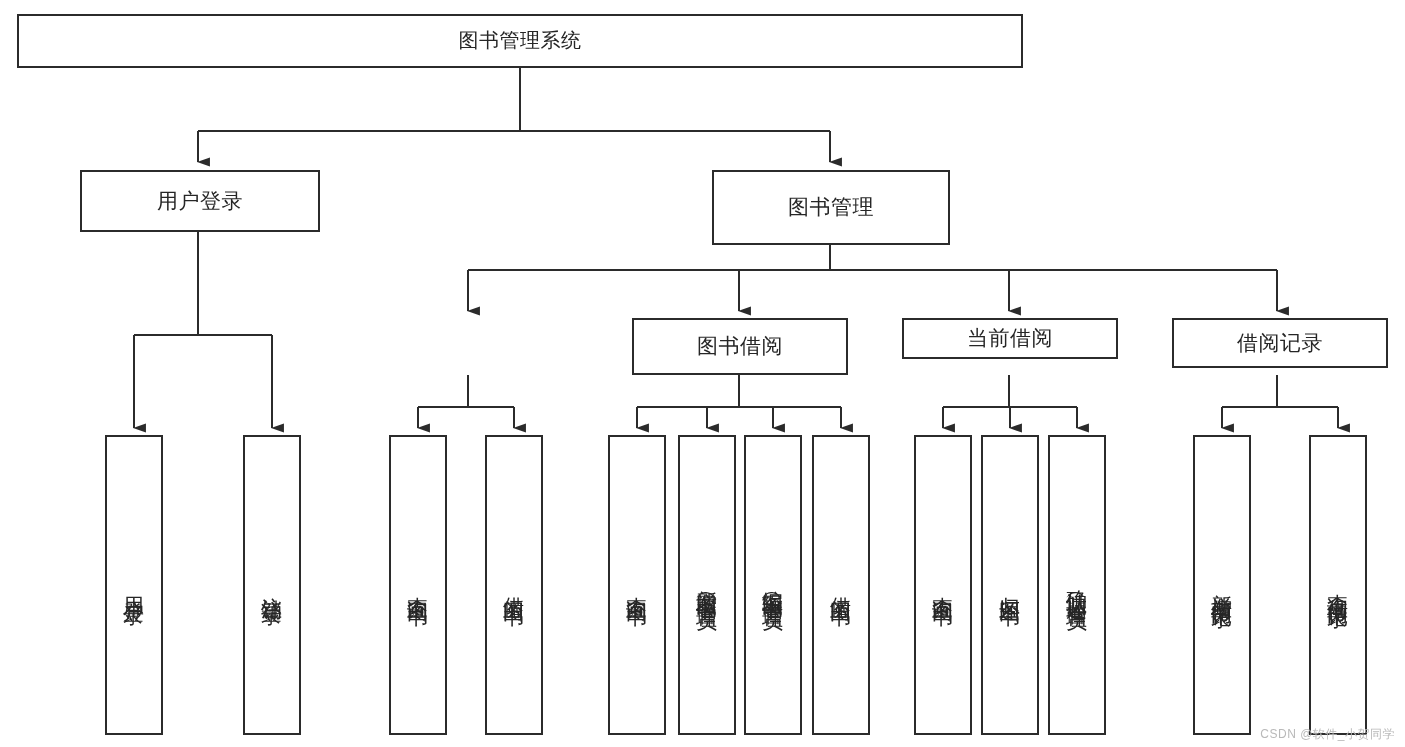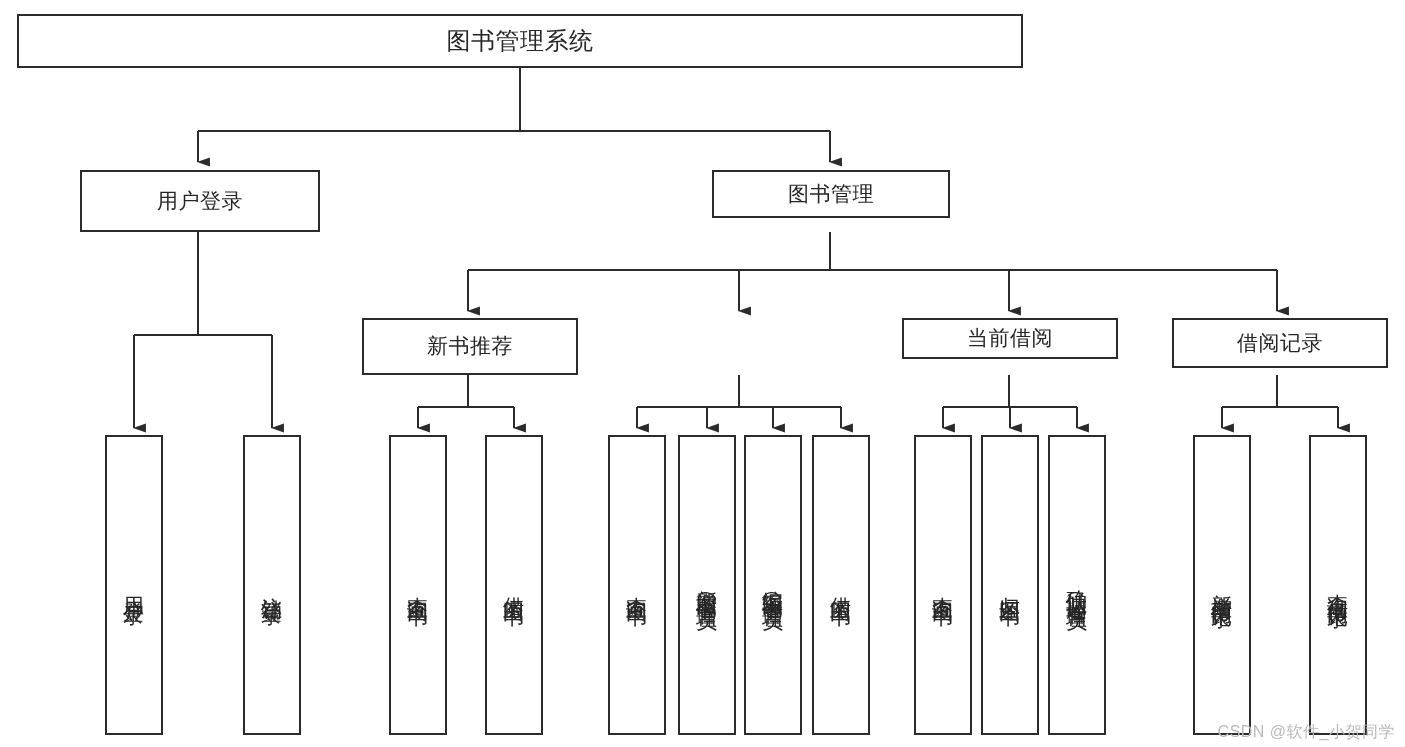--- a/index.html
+++ b/index.html
@@ -24,40 +24,40 @@
   }
   .node .lbl{
     display:block;
     text-align:center;
     line-height:1.18;
     letter-spacing:0.5px;
     white-space:pre;
   }
   
   .h-node .lbl{ font-size:21px; }
-  .node.root .lbl{ font-size:24px; }
+  .node.root .lbl{ font-size:20px; }
 
   
   .leaf{
     border-width:2.4px;
   }
   .leaf .lbl{
     writing-mode:vertical-rl;
     text-orientation:upright;
     font-size:21px;
     letter-spacing:3px;
     line-height:1;
     padding-top:2px;
   }
 
   .watermark{
     position:absolute;
     right:10px;
     bottom:4px;
-    font-size:16px;
+    font-size:12px;
     color:#b9b9b9;
     letter-spacing:0.5px;
     z-index:5;
     white-space:nowrap;
   }
 </style>
 </head>
 <body>
 
 <div id="canvas">
@@ -113,26 +113,26 @@
     </g>
   </svg>
 
   <div class="node root h-node" style="left:17px;top:14px;width:1006px;height:54px;">
     <span class="lbl">图书管理系统</span>
   </div>
 
   <div class="node h-node" style="left:80px;top:170px;width:240px;height:62px;">
     <span class="lbl">用户登录</span>
   </div>
-  <div class="node h-node" style="left:712px;top:170px;width:238px;height:48px;">
+  <div class="node h-node" style="left:712px;top:170px;width:238px;height:75px;">
     <span class="lbl">图书管理</span>
   </div>
 
-  <div class="node h-node" style="left:362px;top:318px;width:216px;height:57px;">
-    <span class="lbl">新书推荐</span>
+  <div class="node h-node" style="left:632px;top:318px;width:216px;height:57px;">
+    <span class="lbl">图书借阅</span>
   </div>
   <div class="node h-node" style="left:902px;top:318px;width:216px;height:41px;">
     <span class="lbl">当前借阅</span>
   </div>
   <div class="node h-node" style="left:1172px;top:318px;width:216px;height:50px;">
     <span class="lbl">借阅记录</span>
   </div>
 
   <div class="node leaf" style="left:105px;top:435px;width:58px;height:300px;">
     <span class="lbl">用户登录</span>

